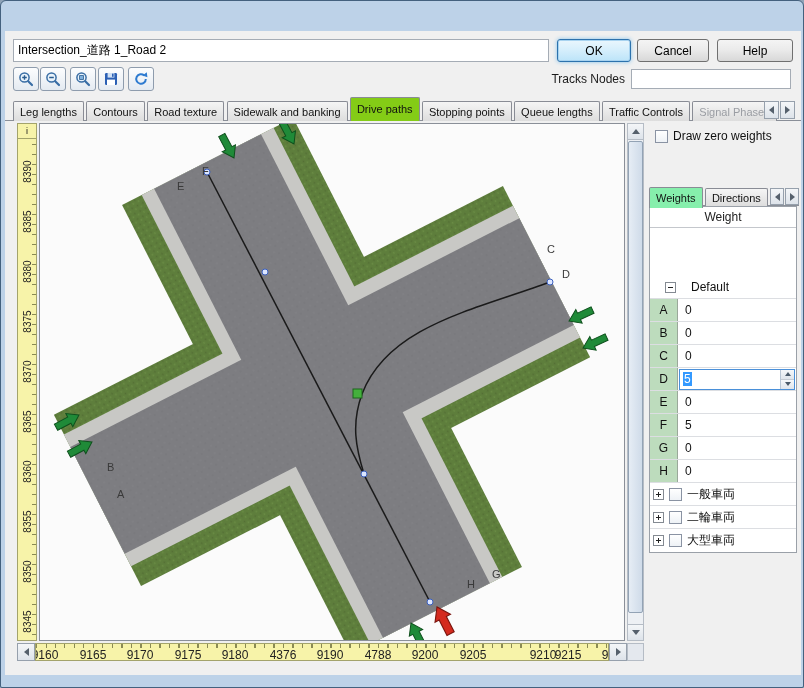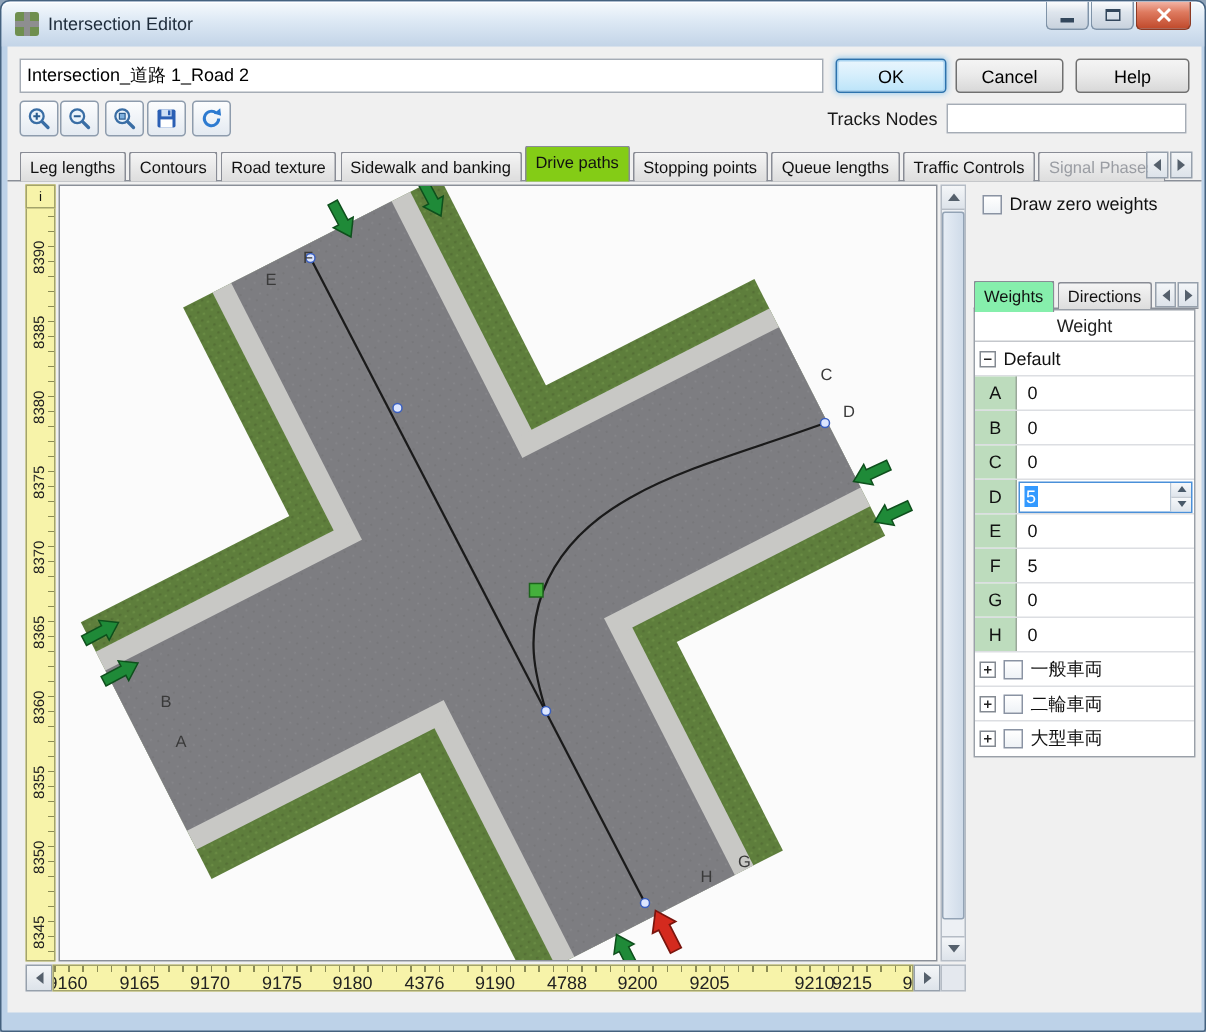--- a/index.html
+++ b/index.html
@@ -76,21 +76,21 @@
   .cb{width:13px;height:13px;border:1px solid #8a93a3;background:linear-gradient(#ffffff,#eef2f6);}
   .rp-tabs{left:0;top:62px;width:150px;height:21px;border-bottom:1px solid #8a8f98;white-space:nowrap;}
   .rp-tab{display:inline-block;height:18px;line-height:18px;margin-top:3px;padding:0 6px;font-size:11px;
     border:1px solid #898c95;border-bottom:none;border-radius:2px 2px 0 0;background:linear-gradient(#f5f5f5,#dddddd);margin-right:-1px;}
   .rp-tab.active{height:21px;line-height:20px;margin-top:0;background:#86efac;position:relative;z-index:2;}
   .rp-tabscroll{position:absolute;right:0;top:65px;display:flex;gap:1px;z-index:3;}
   .minibtn{width:14px;height:17px;border:1px solid #96a0ac;background:linear-gradient(#f4f6f8,#dde3ea);display:flex;align-items:center;justify-content:center;}
   .grid{left:0;top:83px;width:148px;background:#ffffff;border:1px solid #9aa0a8;}
   .g-header{height:21px;border-bottom:1px solid #c4c7cc;text-align:center;line-height:21px;color:#222;}
   .g-row{display:flex;height:23px;border-bottom:1px solid #dcdee2;align-items:stretch;}
-  .g-def{align-items:center;padding-left:3px;gap:5px;}
+  .g-def{align-items:center;padding-left:15px;gap:15px;margin-top:48px;}
   .g-key{width:28px;background:#bddcbd;border-right:1px solid #9aa89a;text-align:center;line-height:22px;}
   .g-val{flex:1;line-height:22px;padding-left:7px;}
   .g-veh{align-items:center;padding-left:3px;gap:5px;}
   .expander{position:relative;width:11px;height:11px;border:1px solid #848a92;background:#fff;flex:none;}
   .expander::before{content:"";position:absolute;left:2px;top:4px;width:5px;height:1px;background:#222;}
   .expander.plus::after{content:"";position:absolute;left:4px;top:2px;width:1px;height:5px;background:#222;}
   .spin{display:flex;height:21px;margin:0 1px;border:1px solid #4a90d9;background:#fff;flex:1;}
   .spin-txt{flex:1;padding-left:3px;line-height:19px;}
   .spin-txt .sel{background:#3399ff;color:#fff;padding:0 1px;}
   .spin-arrows{width:14px;display:flex;flex-direction:column;border-left:1px solid #b9c6d4;}
@@ -99,42 +99,20 @@
   .spin-b .t{width:0;height:0;border-left:3px solid transparent;border-right:3px solid transparent;}
   .spin-b .up{border-bottom:4px solid #4a5a6a;}
   .spin-b .dn{border-top:4px solid #4a5a6a;}
   svg text.leg{font-family:"Liberation Sans",sans-serif;font-size:11px;fill:#3a3a3a;}
 </style>
 </head>
 <body>
 
 <div class="window">
 
-  <div class="abs titlebar">
-    <svg class="abs title-icon" viewBox="0 0 16 16">
-      <rect x="0" y="0" width="16" height="16" rx="2" fill="#6f8f4f"></rect>
-      <rect x="6" y="0" width="4" height="16" fill="#8e8e90"></rect>
-      <rect x="0" y="6" width="16" height="4" fill="#8e8e90"></rect>
-    </svg>
-    <div class="abs title-text">Intersection Editor</div>
-    <div class="abs winbtns">
-      <div class="wbtn">
-          <div class="glyph-min"></div>
-        </div>
-      <div class="wbtn">
-          <div class="glyph-max"></div>
-        </div>
-      <div class="wbtn close">
-        <svg width="10" height="10" viewBox="0 0 10 10">
-          <line x1="1" y1="1" x2="9" y2="9" stroke="#ffffff" stroke-width="2"></line>
-          <line x1="9" y1="1" x2="1" y2="9" stroke="#ffffff" stroke-width="2"></line>
-        </svg>
-      </div>
-    </div>
-  </div>
 
   <div class="abs client">
 
     <input class="abs field" style="left: 8px; top: 8px; width: 536px; height: 23px;" value="Intersection_道路 1_Road 2">
     <button class="abs btn default" style="left:552px;top:8px;width:74px;height:23px;">OK</button>
     <button class="abs btn" style="left:632px;top:8px;width:72px;height:23px;">Cancel</button>
     <button class="abs btn" style="left:712px;top:8px;width:76px;height:23px;">Help</button>
 
     <div class="abs tbtn" style="left:8px;top:36px;">
       <svg width="16" height="16" viewBox="0 0 16 16">

